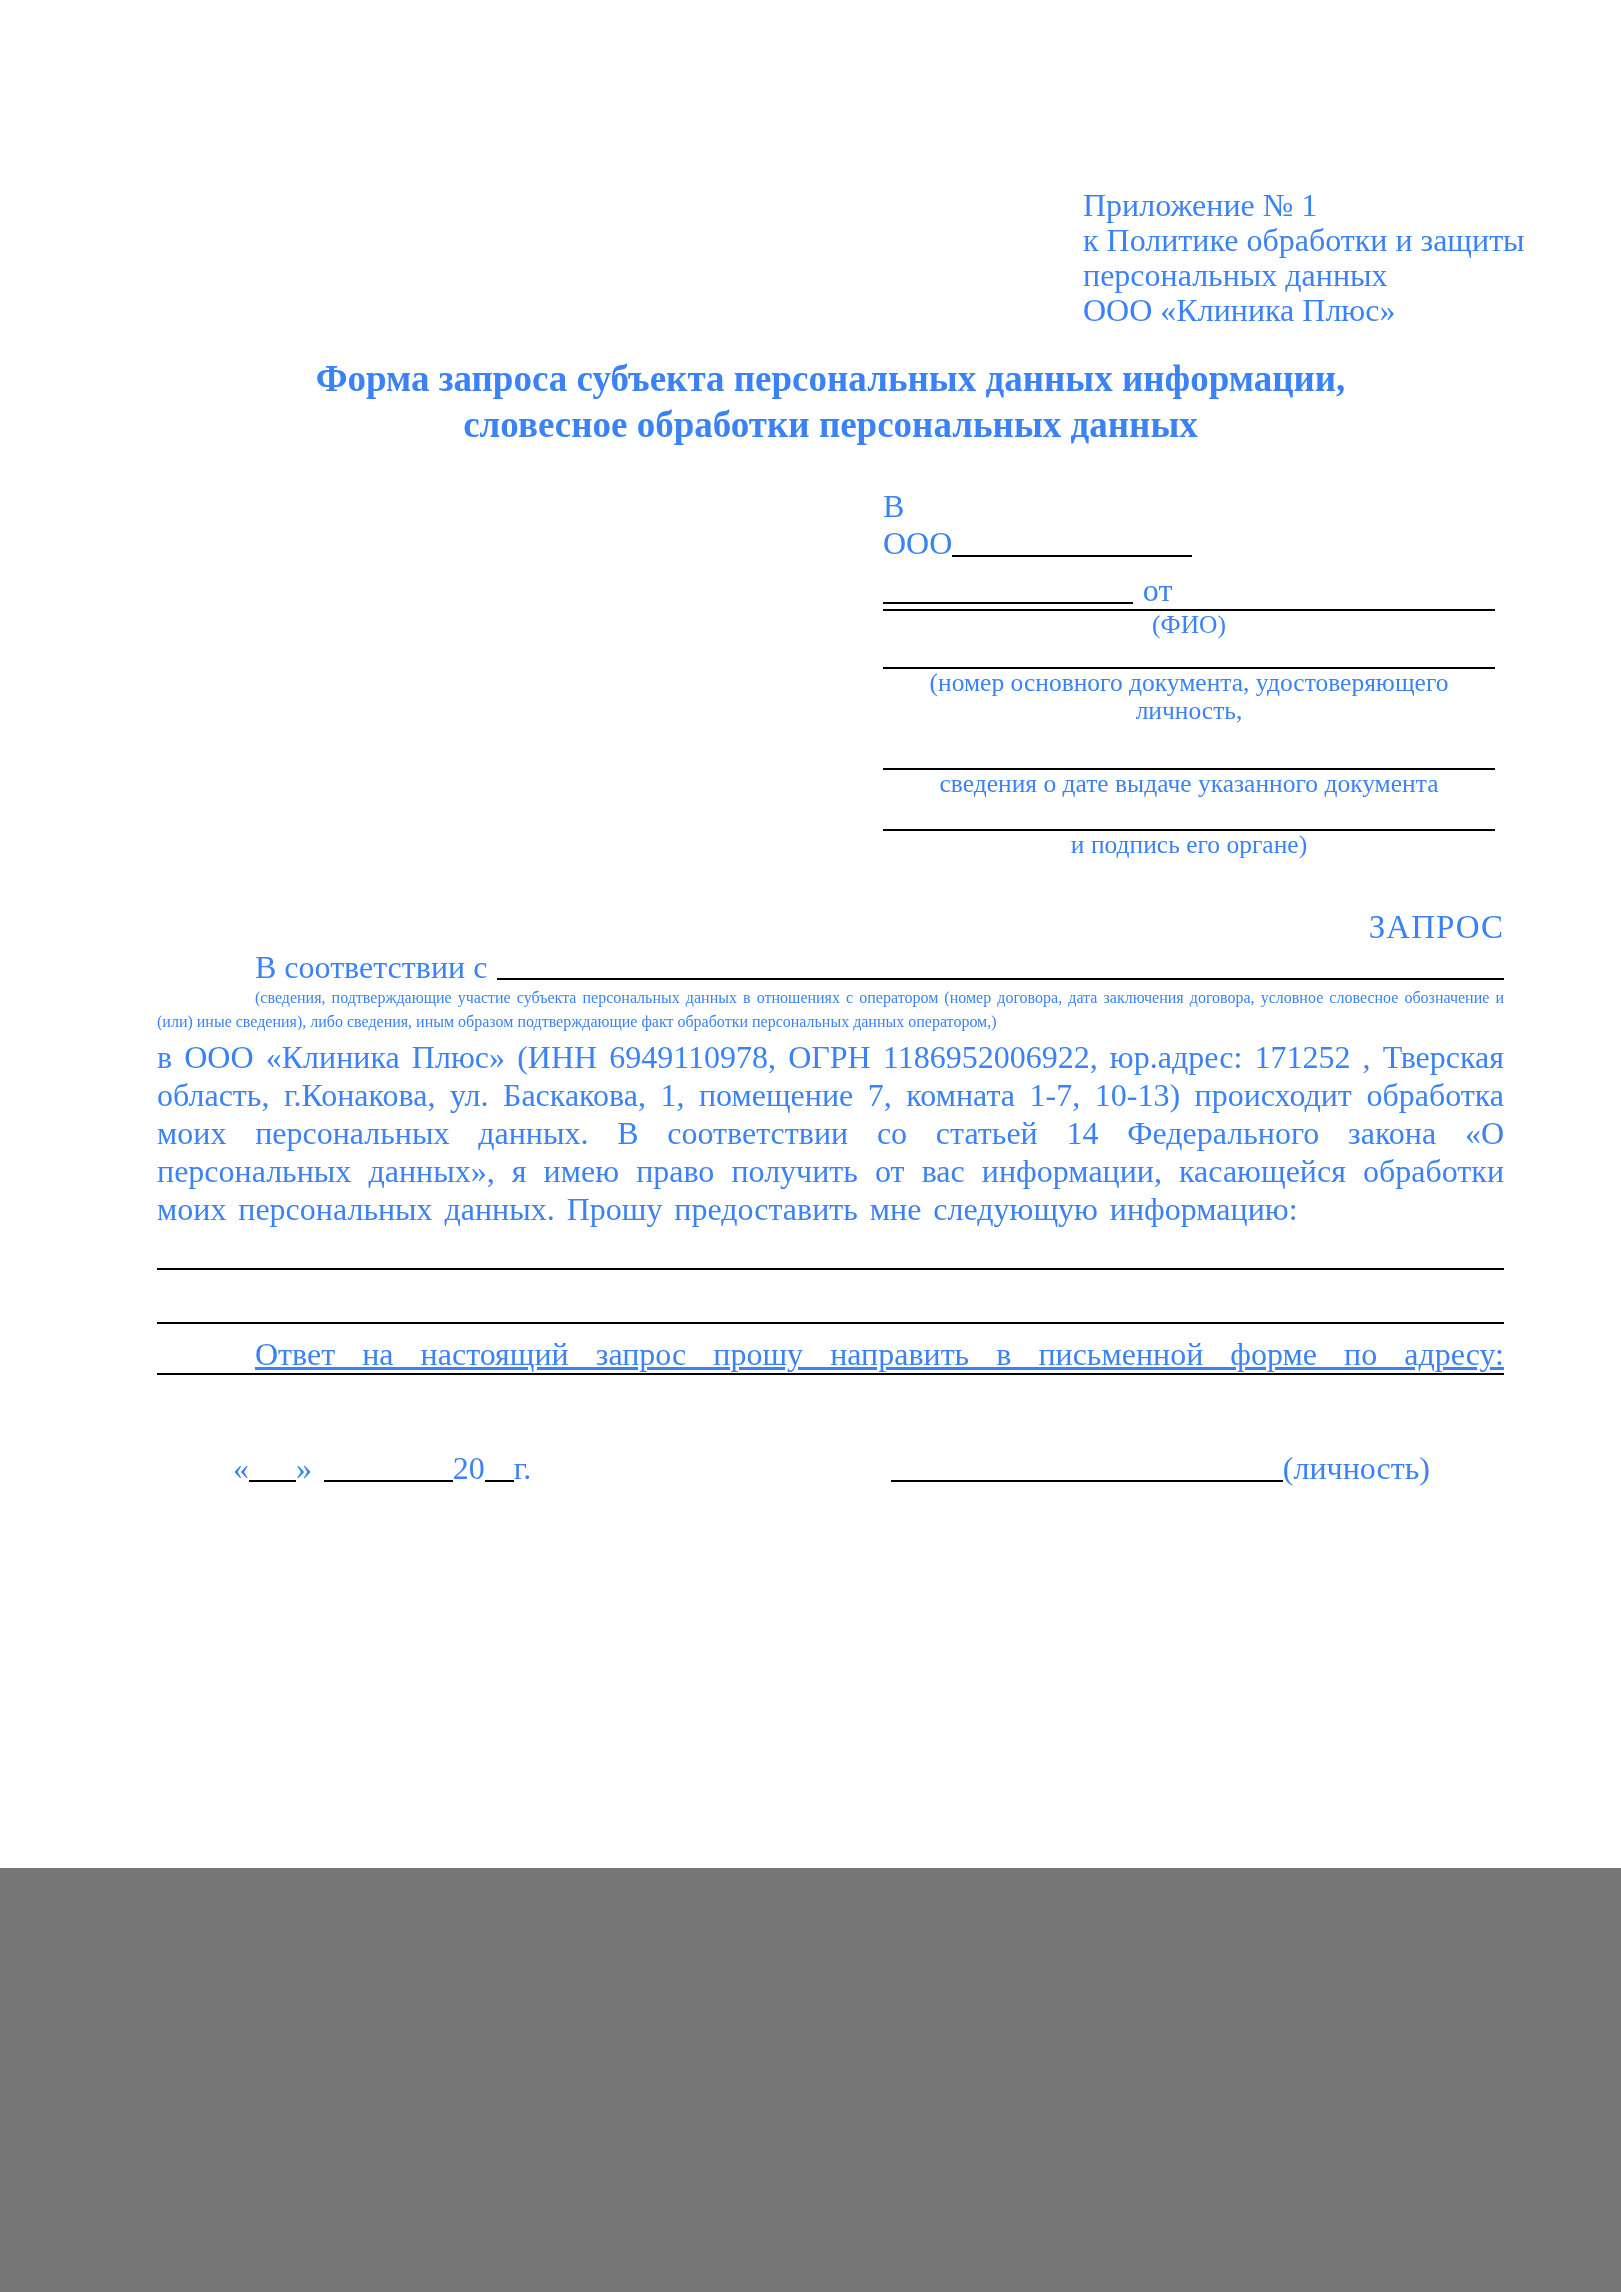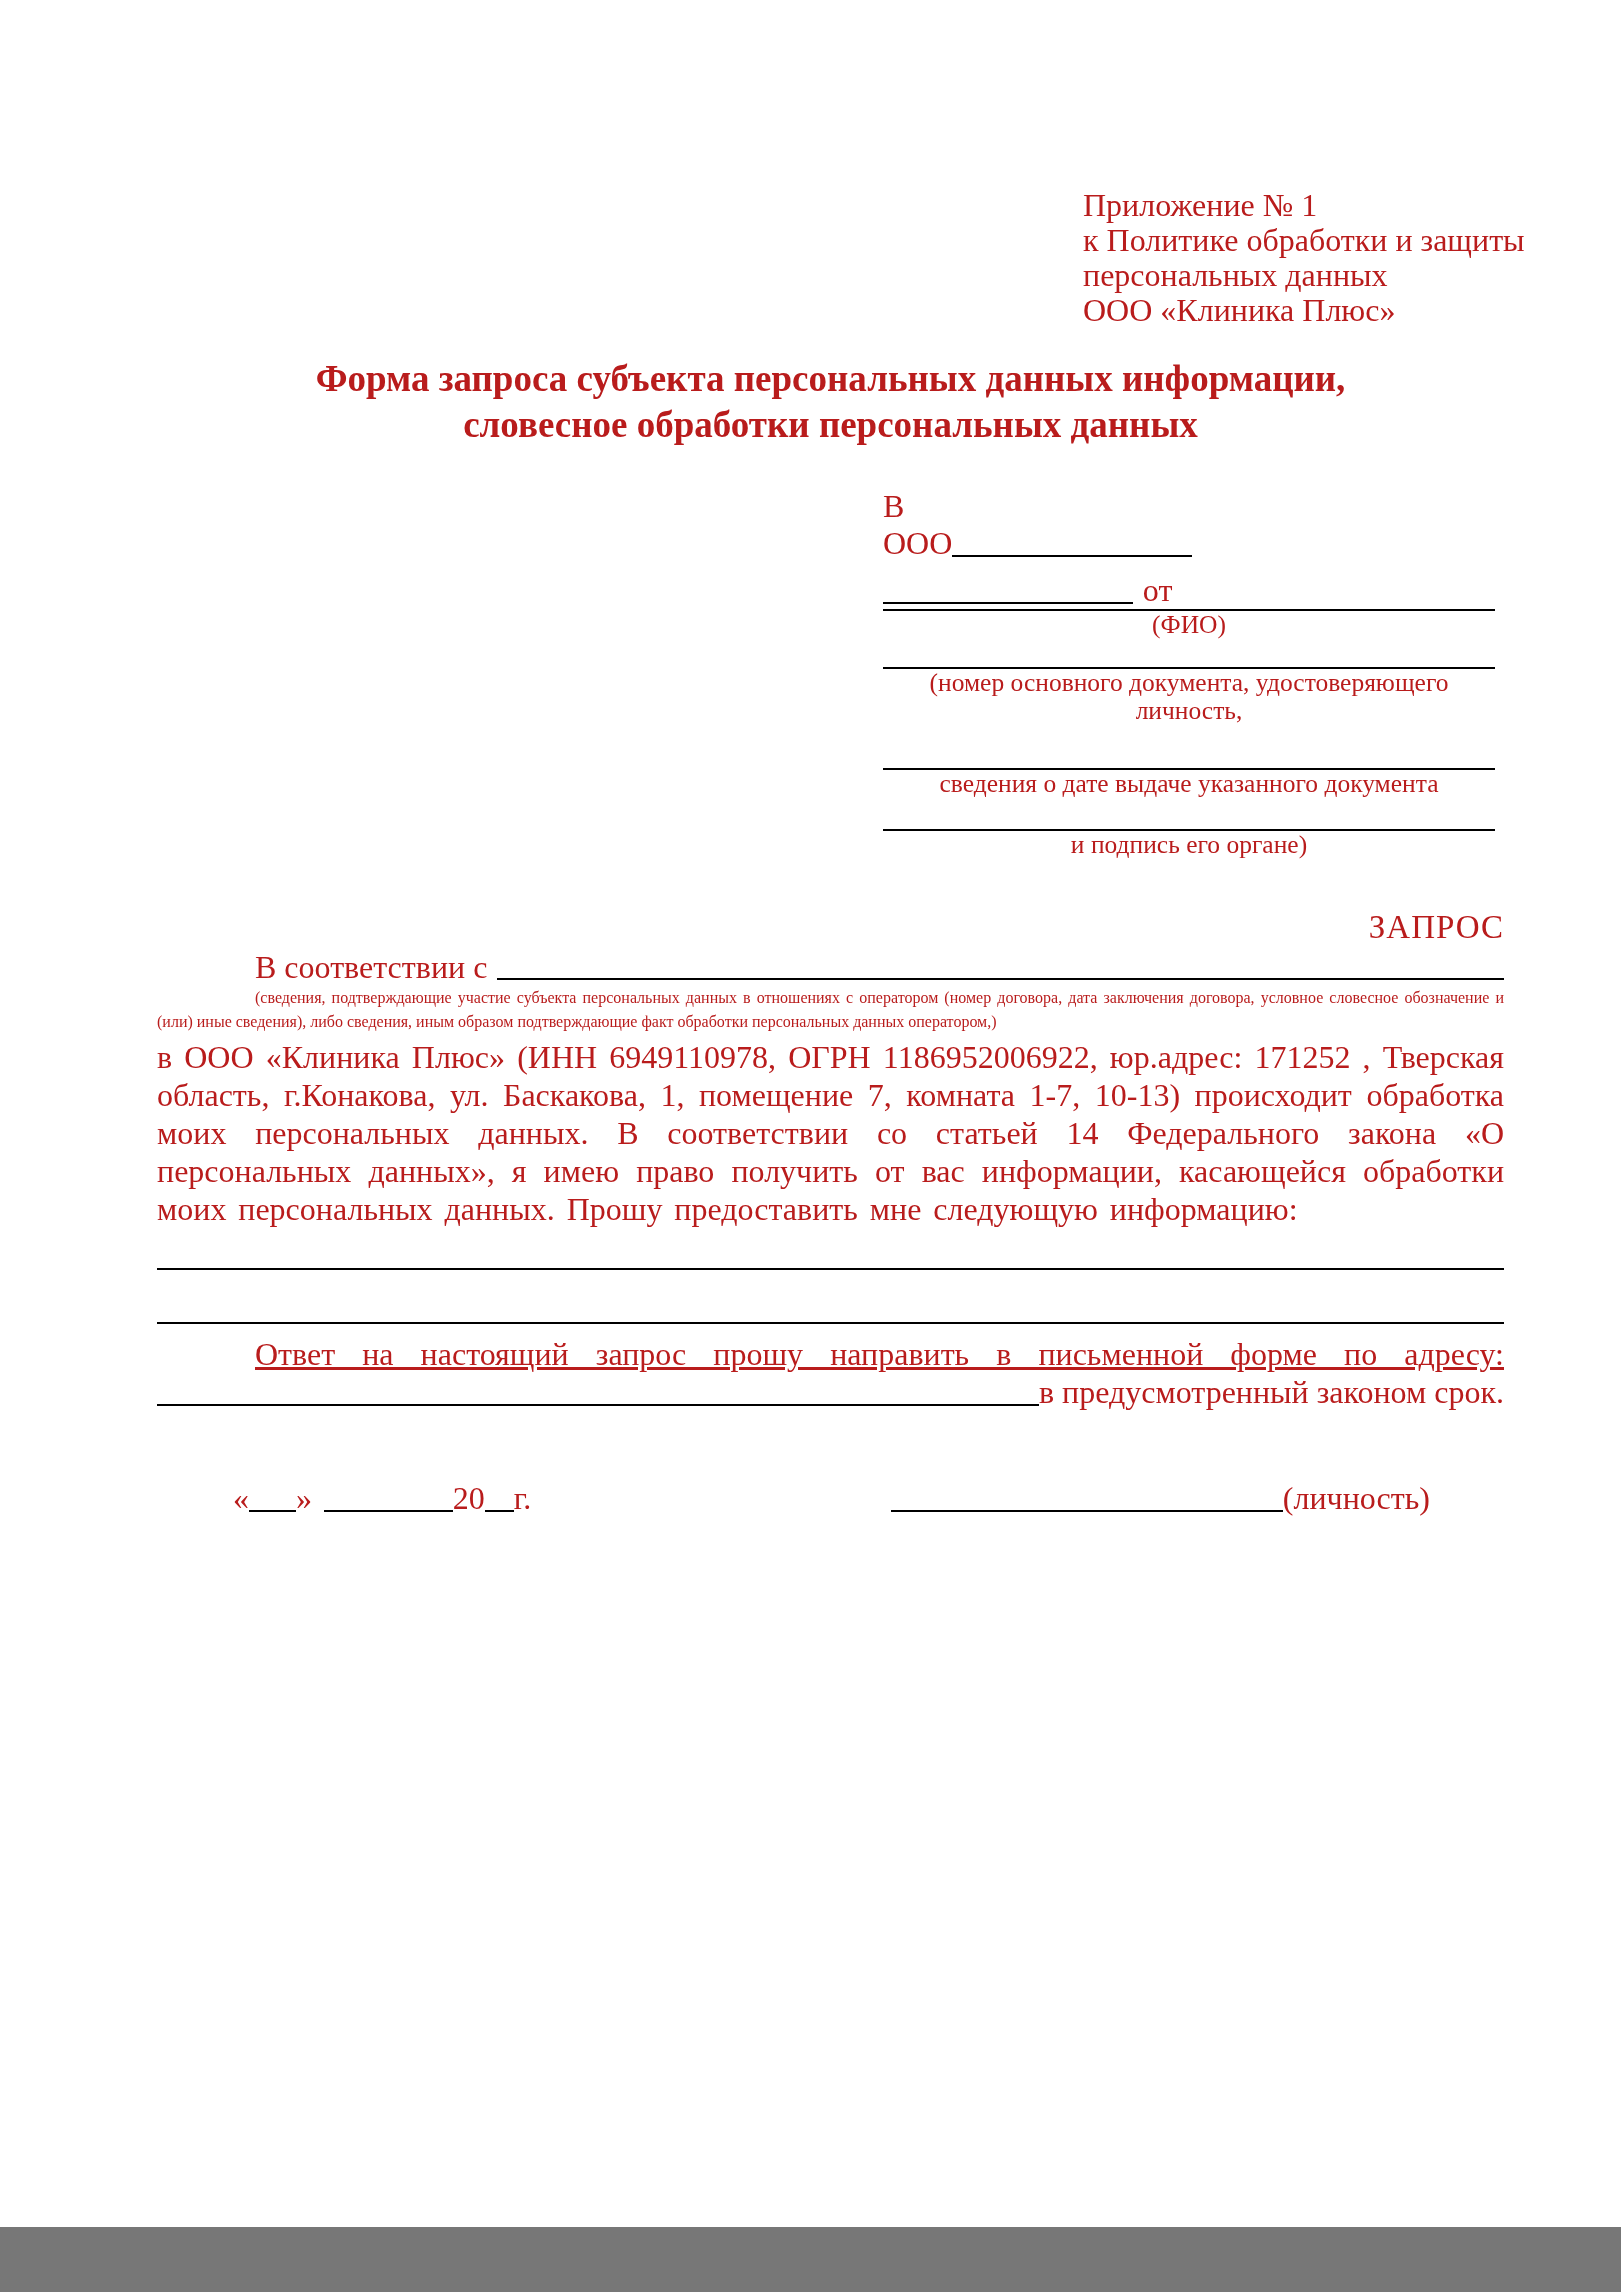--- a/index.html
+++ b/index.html
@@ -1,21 +1,21 @@
 <!DOCTYPE html>
 <html><head>
 <meta charset="utf-8">
 <style>
   html,body { margin:0; padding:0; background:#777; }
   .page {
     position:relative;
-    width:1621px; height:2227px;
+    width:1621px; height:1868px;
     margin:0 auto;
     background:#ffffff;
-    color:#b91c1c;
+    color:#3b82f6;
     font-family:"Liberation Serif","DejaVu Serif",serif;
     overflow:hidden;
     box-sizing:border-box;
   }
   .content {
     box-sizing:border-box;
     width:1621px;
     padding:0 117px 0 157px;
     overflow:hidden;
   }
@@ -137,21 +137,20 @@
 
     <p class="body-par">в ООО «Клиника Плюс» (ИНН 6949110978, ОГРН 1186952006922, юр.адрес: 171252 , Тверская область, г.Конакова, ул. Баскакова, 1, помещение 7, комната 1-7, 10-13) происходит обработка моих персональных данных. В соответствии со статьей 14 Федерального закона «О персональных данных», я имею право получить от вас информации, касающейся обработки моих персональных данных. Прошу предоставить мне следующую информацию:</p>
 
     <div class="blank-row-1"></div>
     <div class="blank-row-2"></div>
 
     <p class="reply-par">Ответ на настоящий запрос прошу направить в письменной форме по адресу:</p>
 
     <div class="reply-row">
       <span class="fill-line"></span>
-      <span class="reply-suffix">в предусмотренный законом срок.</span>
     </div>
 
     <div class="footer-row">
       <div class="date-group">
         <span>«</span><span class="uline w48"></span><span>»</span><span class="uline w132"></span><span>20</span><span class="uline w30"></span><span>г.</span>
       </div>
       <div class="sign-group">
         <span class="uline w400"></span><span>(личность)</span>
       </div>
     </div>

